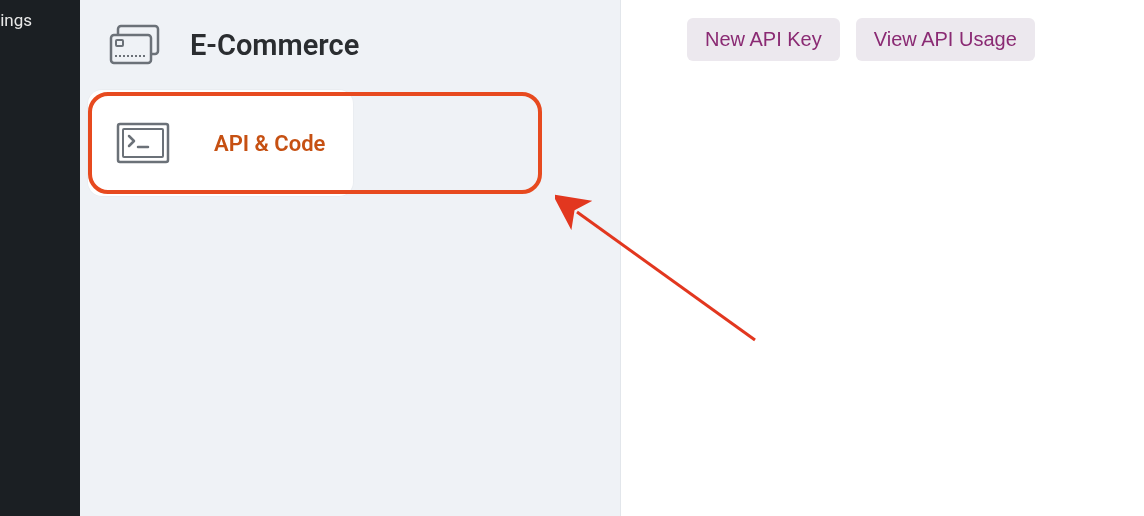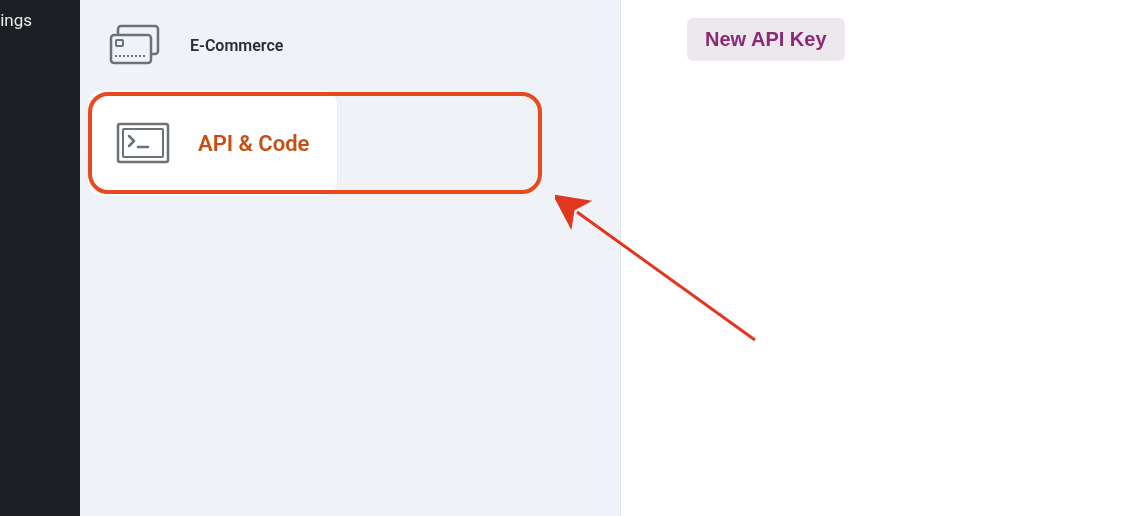--- a/index.html
+++ b/index.html
@@ -35,32 +35,32 @@
     }
     .nav-item {
       display: flex;
       align-items: center;
       gap: 28px;
       padding: 24px 28px;
       cursor: pointer;
       position: relative;
     }
     .nav-item .nav-label {
-      font-size: 16px;
+      font-size: 29px;
       font-weight: 600;
       color: #2A2D30;
     }
     .nav-item.active-wrapper {
       position: relative;
       padding: 0;
     }
     .nav-item-active {
       display: flex;
       align-items: center;
-      gap: 28px;
+      gap: 44px;
       background: #fff;
       border-radius: 14px;
       margin: 0 28px 0 8px;
       padding: 32px 28px;
       box-shadow: 0 0 0 1px rgba(0,0,0,0.02);
     }
     .highlight-ring {
       position: absolute;
       left: 8px;
       right: 78px;
@@ -93,21 +93,21 @@
       position: absolute;
       top: 18px;
       left: 66px;
       display: flex;
       gap: 16px;
     }
     .pill-button {
       background: #ECE8EE;
       color: #8A2A73;
       font-size: 20px;
-      font-weight: 700;
+      font-weight: 400;
       padding: 10px 18px;
       border: none;
       border-radius: 6px;
       cursor: pointer;
     }
     .arrow-annotation {
       position: absolute;
       pointer-events: none;
     }
   </style>
@@ -146,20 +146,21 @@
     </div>
     <div class="highlight-ring"></div>
   </div>
 
 
 </div>
 
 <div class="main-panel">
   <div class="button-row">
     <button class="pill-button">New API Key</button>
+    <button class="pill-button">View API Usage</button>
   </div>
 
   <svg class="arrow-annotation" style="left:-66px; top:190px;" width="220" height="170" viewBox="0 0 220 170">
     <defs>
       <marker id="arrowhead" markerWidth="12" markerHeight="12" refX="2" refY="6" orient="auto">
         <path d="M0,0 L12,6 L0,12 L3,6 Z" fill="#E2371F"></path>
       </marker>
     </defs>
     <line x1="200" y1="150" x2="22" y2="22" stroke="#E2371F" stroke-width="3" marker-end="url(#arrowhead)"></line>
   </svg>

